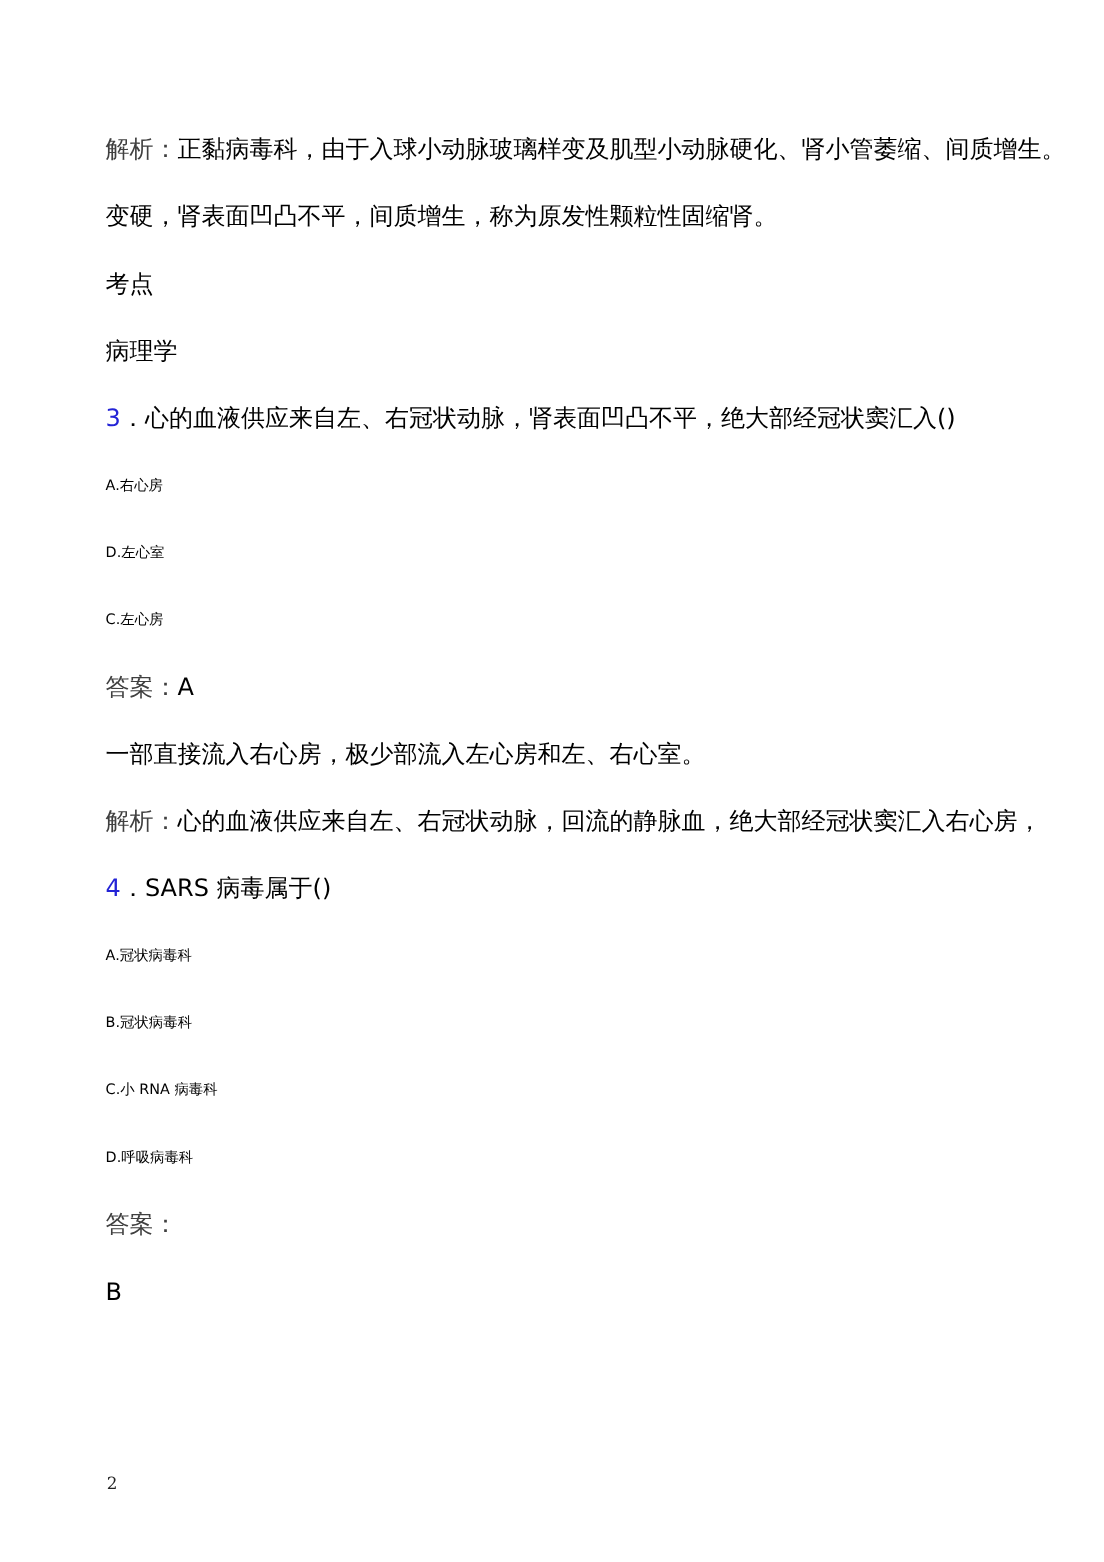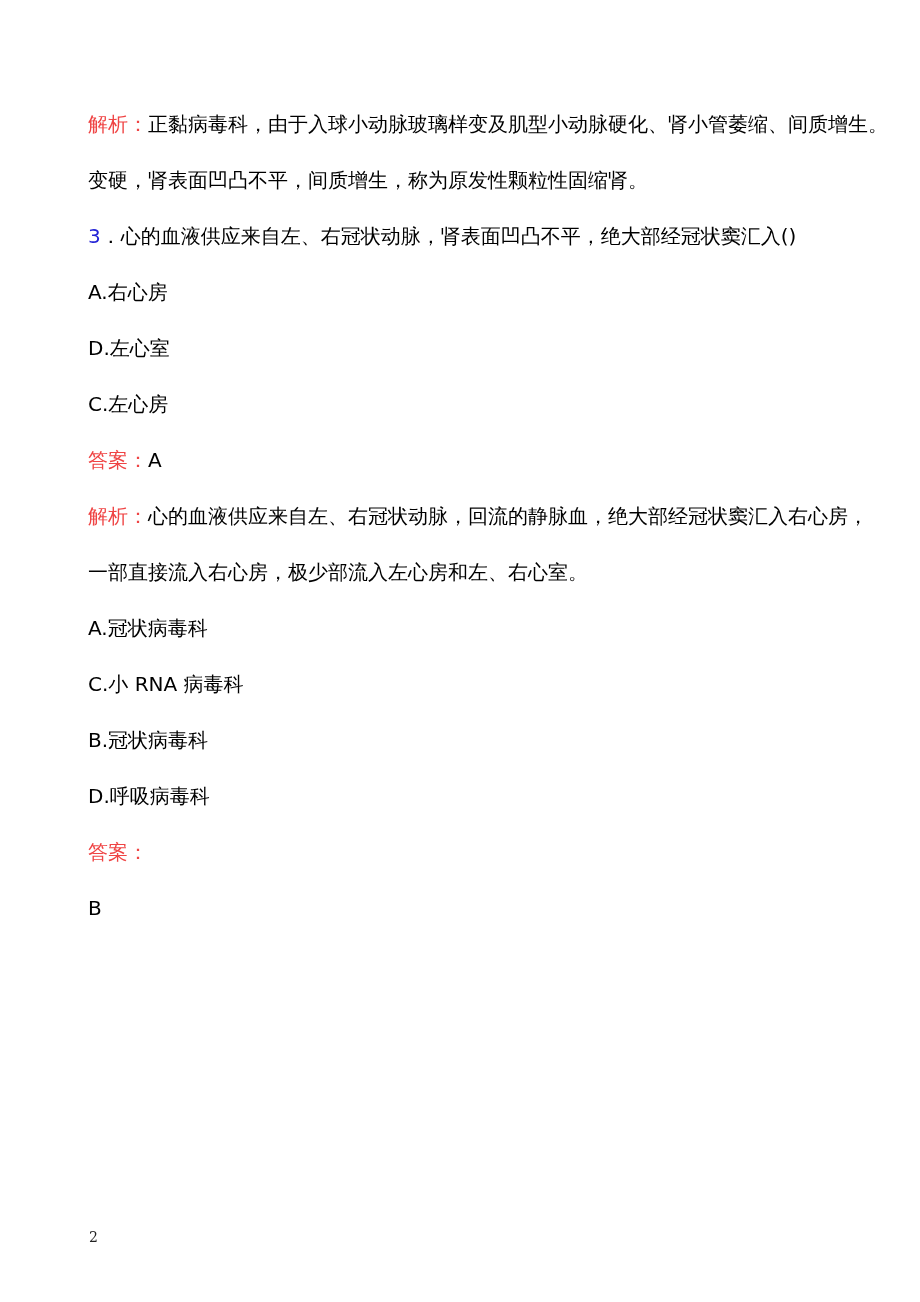--- a/index.html
+++ b/index.html
@@ -20,37 +20,37 @@
     inset: 0;
     background: #ffffff;
   }
   .content {
     position: absolute;
     left: 88px;
     top: 96px;
     width: 746px;
   }
   .lbl-green {
-    color: #ef4444;
+    color: #404040;
   }
   .num-blue {
     color: #2323d6;
   }
   .block {
     margin: 0;
     padding: 0;
   }
   .line {
     font-size: 20px;
     height: 56px;
     line-height: 56px;
     white-space: nowrap;
   }
   .line.opt {
-    font-size: 20px;
+    font-size: 12px;
   }
   .page-number {
     position: absolute;
     left: 89px;
     top: 1229px;
     font-family: "DejaVu Serif", "Liberation Serif", serif;
     font-size: 14px;
     color: #222222;
     line-height: 16px;
   }
@@ -59,35 +59,40 @@
 <body>
 
 <div class="page">
   <div class="content">
 
     <div class="block">
       <div class="line"><span class="lbl-green">解析：</span><span>正黏病毒科，由于入球小动脉玻璃样变及肌型小动脉硬化、肾小管萎缩、间质增生。</span></div>
       <div class="line"><span>变硬，肾表面凹凸不平，间质增生，称为原发性颗粒性固缩肾。</span></div>
     </div>
 
+    <div class="block">
+      <div class="line">考点</div>
+      <div class="line">病理学</div>
+    </div>
 
     <div class="block">
       <div class="line"><span class="num-blue">3</span><span>．</span><span>心的血液供应来自左、右冠状动脉，肾表面凹凸不平，绝大部经冠状窦汇入()</span></div>
       <div class="line opt">A.右心房</div>
       <div class="line opt">D.左心室</div>
       <div class="line opt">C.左心房</div>
       <div class="line"><span class="lbl-green">答案：</span><span>A</span></div>
+      <div class="line">一部直接流入右心房，极少部流入左心房和左、右心室。</div>
       <div class="line"><span class="lbl-green">解析：</span><span>心的血液供应来自左、右冠状动脉，回流的静脉血，绝大部经冠状窦汇入右心房，</span></div>
-      <div class="line">一部直接流入右心房，极少部流入左心房和左、右心室。</div>
     </div>
 
     <div class="block">
+      <div class="line"><span class="num-blue">4</span><span>．</span><span>SARS 病毒属于()</span></div>
       <div class="line opt">A.冠状病毒科</div>
+      <div class="line opt">B.冠状病毒科</div>
       <div class="line opt">C.小 RNA 病毒科</div>
-      <div class="line opt">B.冠状病毒科</div>
       <div class="line opt">D.呼吸病毒科</div>
       <div class="line"><span class="lbl-green">答案：</span></div>
       <div class="line">B</div>
     </div>
 
   </div>
 
   <div class="page-number">2</div>
 </div>
 

